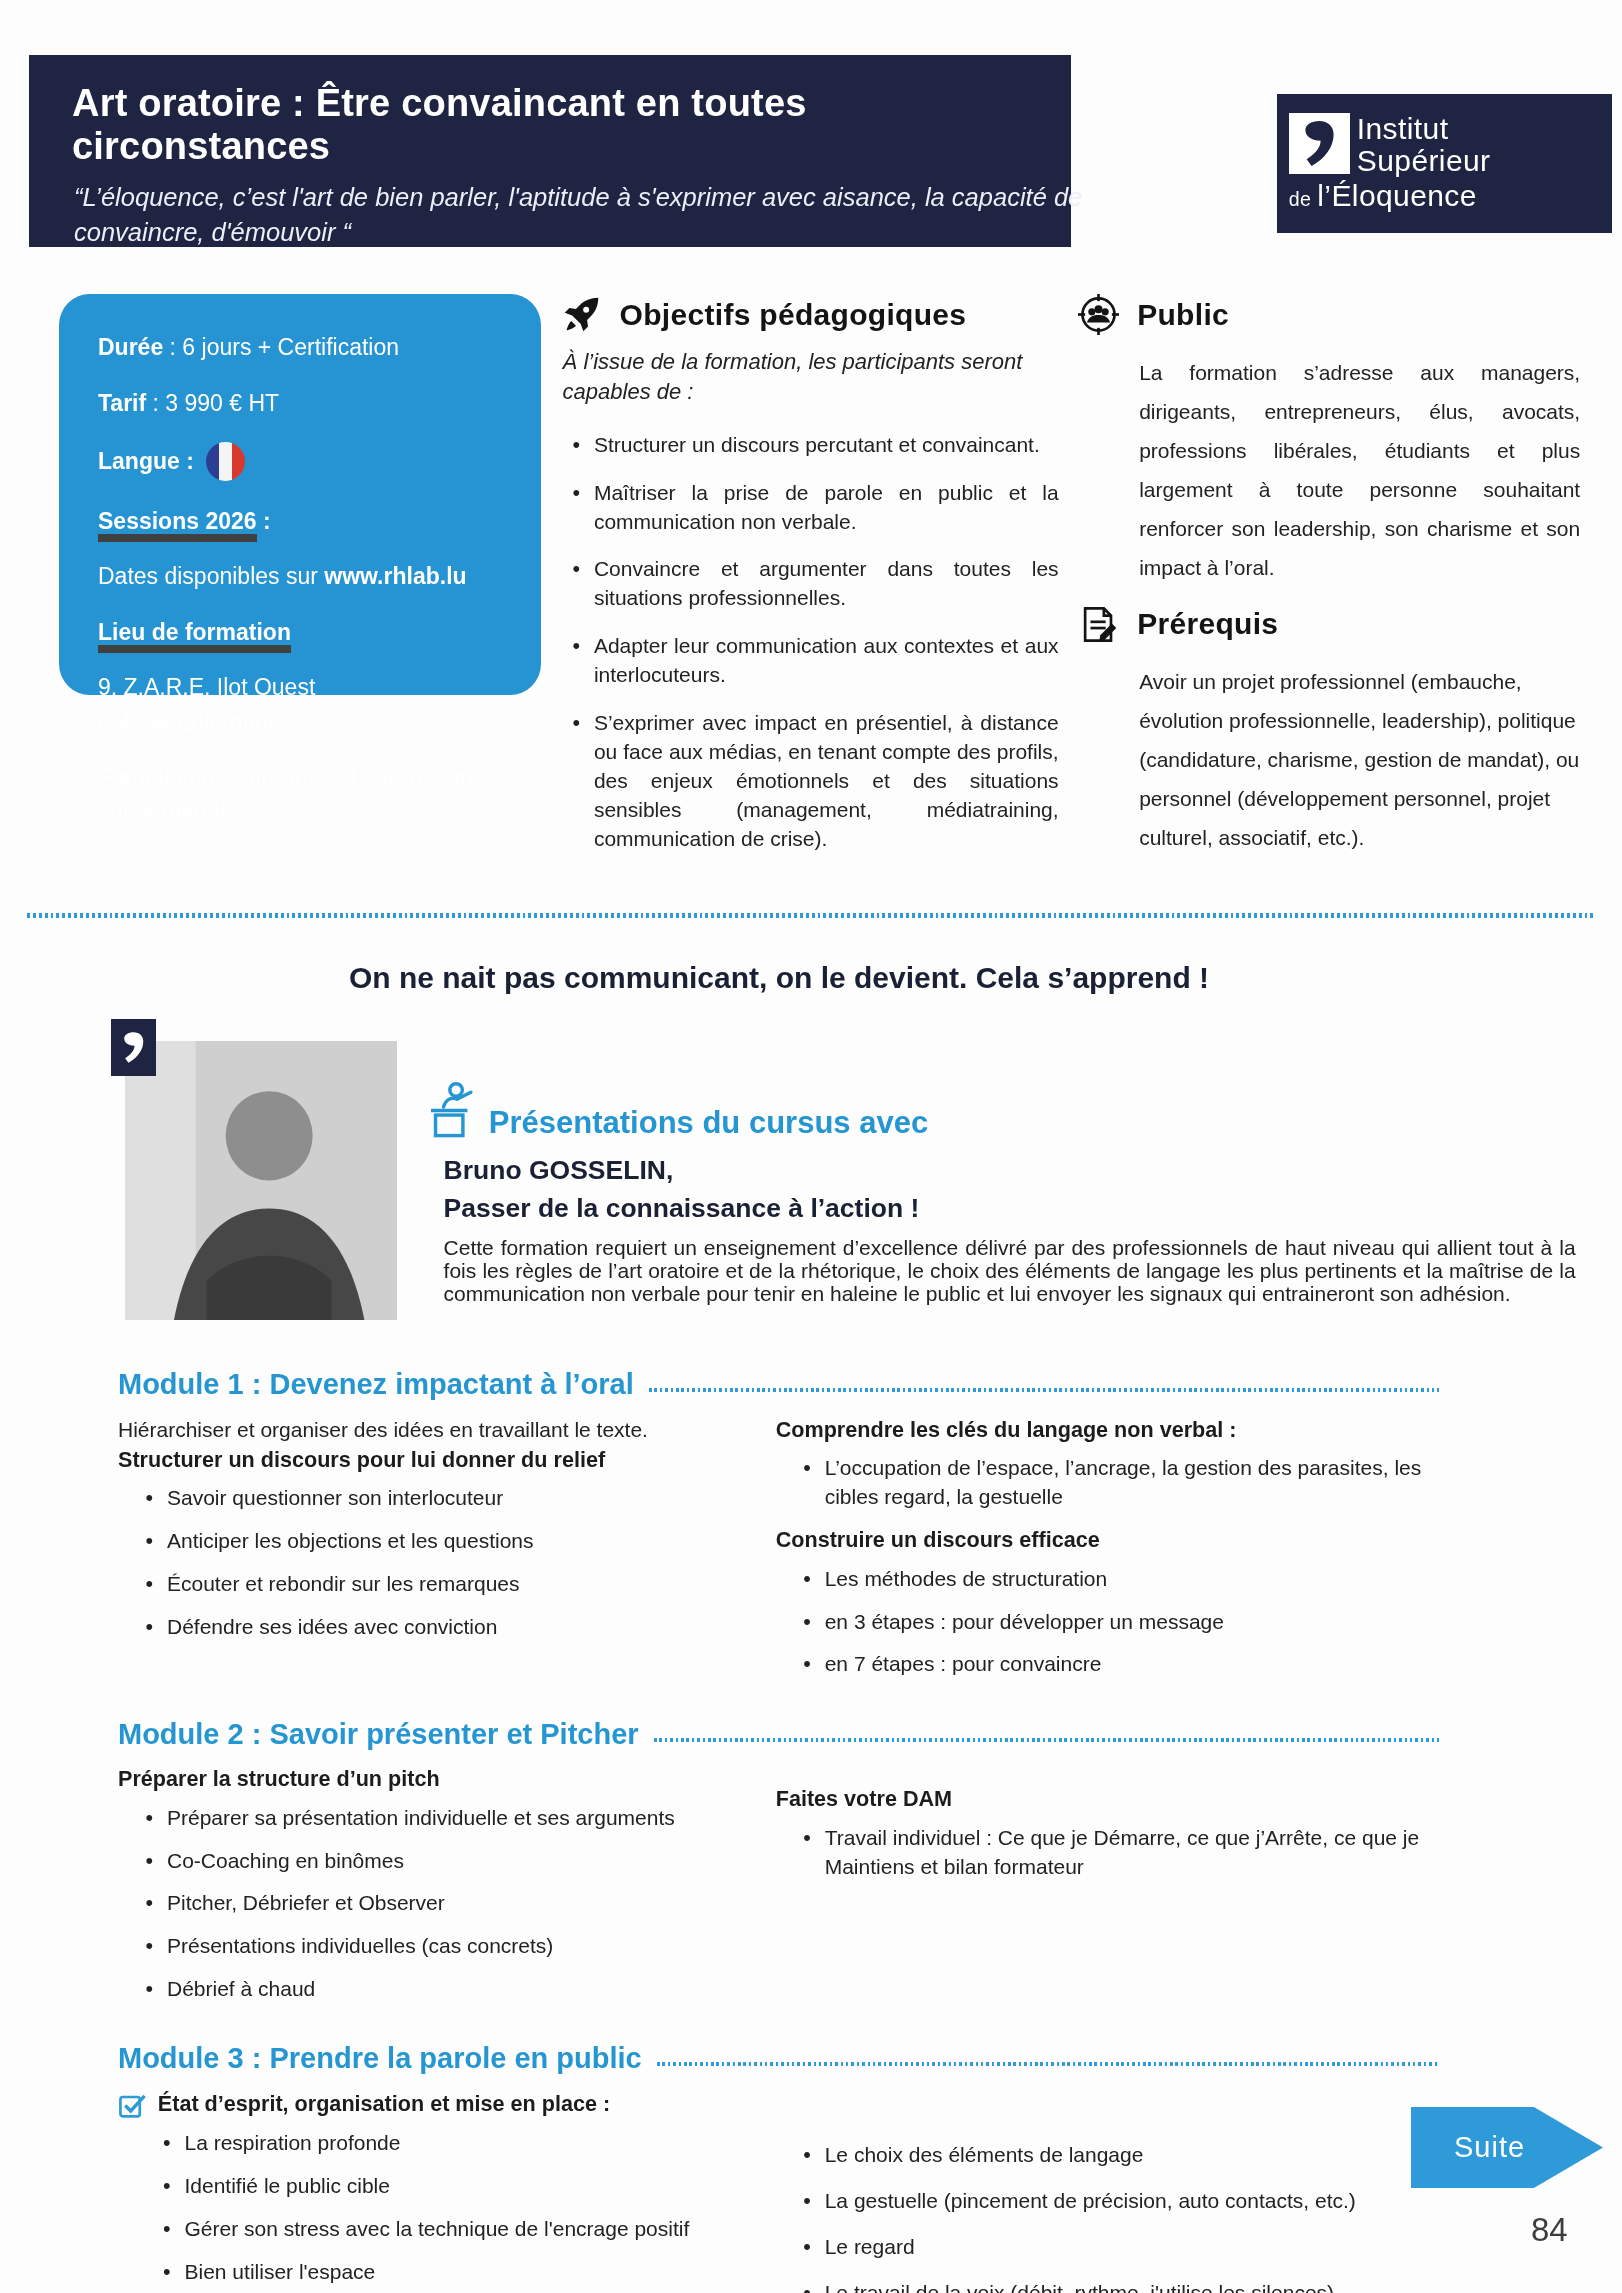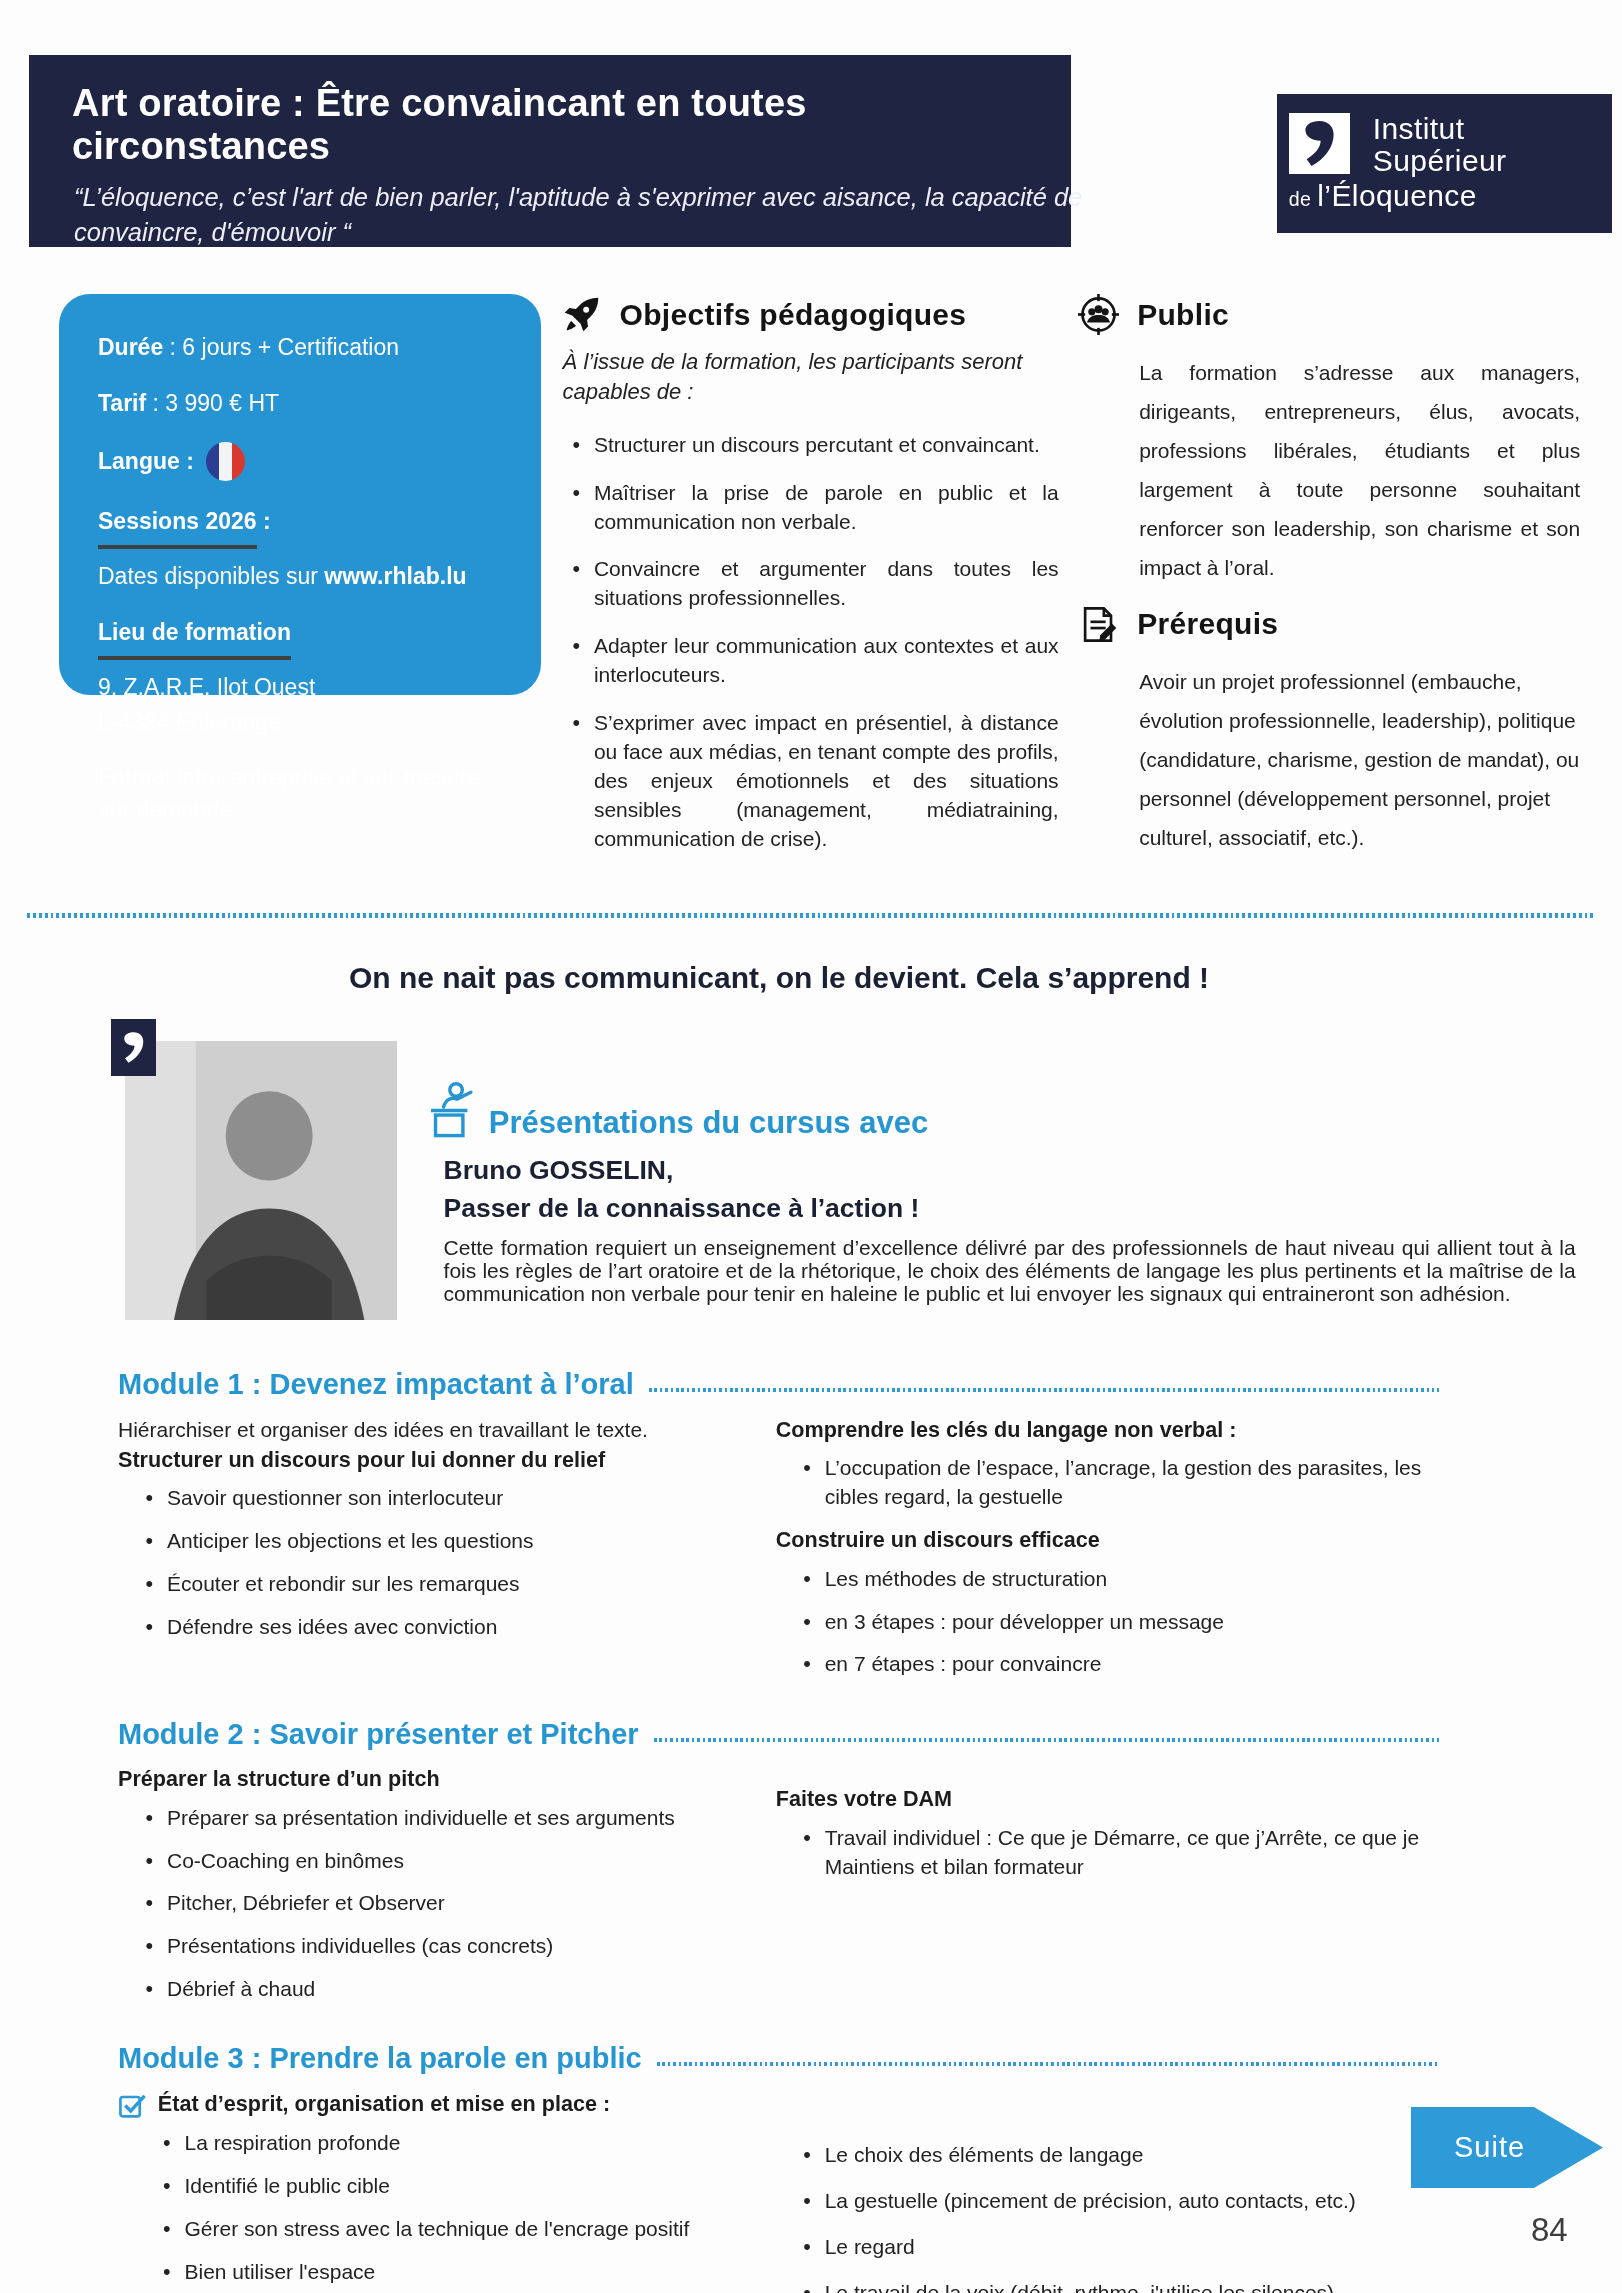--- a/index.html
+++ b/index.html
@@ -9,33 +9,33 @@
     font-family: "Liberation Sans", sans-serif; color: #2a2a2a; overflow: hidden;
   }
 
   
   .topbar { position:absolute; left:29px; top:55px; width:1042px; height:192px; background:#1F2443; }
   .topbar h1 { margin:27.4px 0 0 43px; font-size:38px; line-height:43px; color:#ffffff; font-weight:700; letter-spacing:0.2px; }
   .topbar .quote { margin:11.8px 0 0 45px; width:1068px; font-style:italic; font-size:25.5px; line-height:35px; color:#edeff8; font-weight:400; }
 
   
   .logo { position:absolute; left:1277px; top:94px; width:335px; height:139px; background:#1F2443; color:#fff; padding:9.8px 11.8px 7.8px 11.8px; display:flex; flex-direction:column; justify-content:center; }
-  .logo-top { display:flex; gap:23px; align-items:flex-start; }
+  .logo-top { display:flex; gap:7px; align-items:flex-start; }
   .logo-mark { width:61px; height:61px; background:#ffffff; display:flex; align-items:center; justify-content:center; flex:0 0 auto; }
   .logo-words div { font-size:30px; line-height:32px; letter-spacing:0.4px; }
   .logo-bottom { margin-top:2px; font-size:30px; line-height:33px; letter-spacing:0.4px; }
   .logo-de { font-size:19.6px; margin-right:5.9px; }
 
   
   .top-grid { position:absolute; left:59px; top:294px; width:1521px; display:grid; grid-template-columns:482px 498px 502px; column-gap:19.6px; }
 
   .infobox { background:#2694D2; border-radius:31px; color:#ffffff; padding:37px 29px 25.5px 39px; font-size:23px; height:401px; }
   .ib-line { margin:0 0 23.5px 0; line-height:32px; }
   .ib-line.tight { margin-bottom:2.9px; }
-  .und { border-bottom:4px solid #404040; padding-bottom:11px; font-weight:700; }
+  .und { border-bottom:8px solid #404040; padding-bottom:0; font-weight:700; }
   .flag { display:inline-block; width:39px; height:39px; border-radius:50%; vertical-align:-11.8px; margin-left:11.8px;
           background:linear-gradient(90deg,#2c3e94 0 34%,#f4f4f4 34% 67%,#d8382e 67%); }
 
   .col-head { display:flex; align-items:center; gap:18px; margin:0; }
   .col-head .ttl { font-weight:700; font-size:30px; color:#141414; letter-spacing:0.3px; }
   .icon40 { width:41px; height:41px; flex:0 0 auto; }
 
   .objectifs .intro { font-style:italic; font-size:22px; line-height:30px; margin:11.8px 0 0 2px; color:#222; }
   .bullets { list-style:none; margin:0; padding:0; }
   .bullets li { position:relative; padding-left:23.5px; font-size:21px; line-height:29px; color:#222; }

